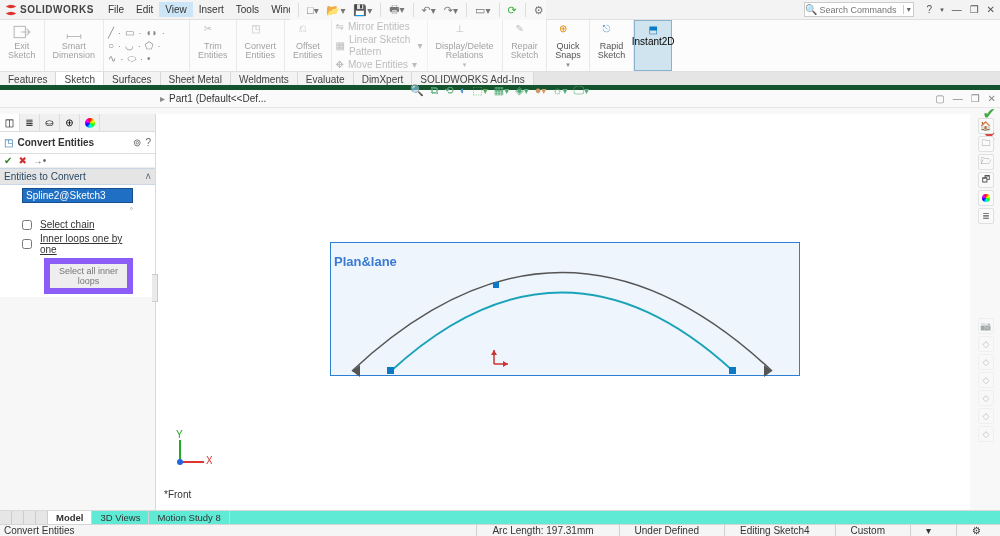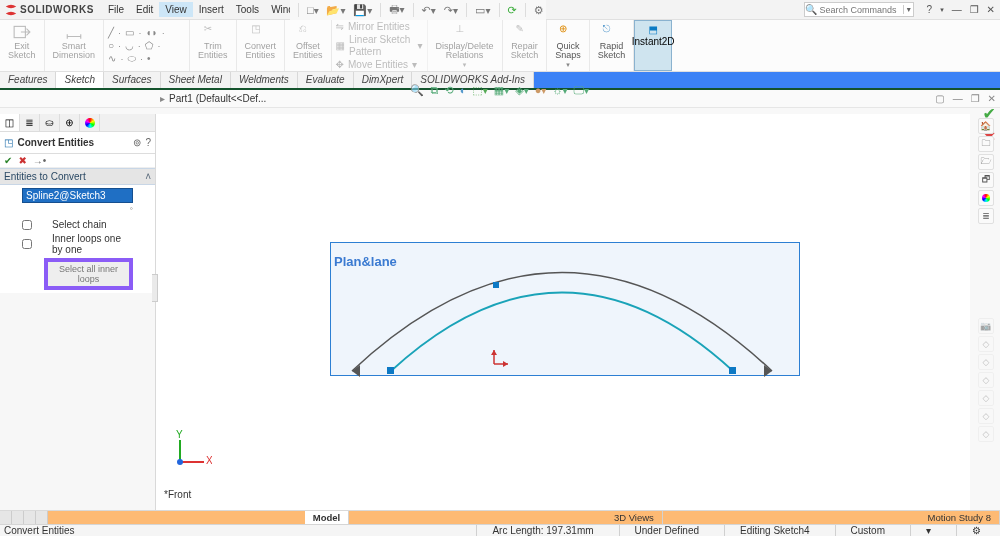--- a/index.html
+++ b/index.html
@@ -29,21 +29,21 @@
 .r-group { border-right:1px solid #e9e9e9; padding:2px 4px; display:flex; flex-direction:column; justify-content:center; gap:1px;}
 .r-group.col{ align-items:center; justify-content:flex-start; padding-top:3px;}
 .r-big { display:flex; flex-direction:column; align-items:center; gap:1px; padding:0 4px; color:#888;}
 .r-big.disabled{opacity:.55;}
 .r-big .icn{ width:18px; height:18px;}
 .r-big .lbl{ font-size:9px; line-height:9px; text-align:center; color:#555;}
 .r-row{ display:flex; gap:4px; align-items:center; color:#888; font-size:9px; line-height:12px;}
 .inst-btn{ background:#cfe4ef; border:1px solid #8ab2cf; display:flex; flex-direction:column; align-items:center; justify-content:center; width:38px;}
 
 
-.tabstrip{ height:18px; background:#3b82f6; border-bottom:2px solid #14532d; display:flex;font-style:italic;}
+.tabstrip{ height:18px; background:#e5e5e5; border-bottom:5px solid #14532d; display:flex;}
 .tabstrip .tab{ padding:2px 8px; border-right:1px solid #d8d8d8; color:#444; background:#f3f3f3;}
 .tabstrip .tab.active{ background:#fff; border-bottom:1px solid #fff; font-weight:500;}
 
 
 .docbar{ height:18px; background:#fafafa; border-bottom:1px solid #e6e6e6; display:flex; align-items:center; position:relative; padding-left:160px;}
 .docbar .crumb{ color:#333;}
 .docbar .crumb::before{content:"▸"; color:#888; margin-right:4px;}
 .docbar .tools{ position:absolute; left:50%; transform:translateX(-50%); top:-6px; display:flex; gap:6px;}
 .docbar .tools span{ color:#5a7; font-size:11px;}
 .docbar .rctl{position:absolute; right:4px; display:flex; gap:8px; color:#888;}
@@ -56,44 +56,44 @@
 .panel-head{ height:22px; border-bottom:1px solid #ddd; display:flex; align-items:center; gap:4px; padding:0 4px; background:#fff;}
 .panel-head .ptitle{ font-weight:600; color:#2a5; color:#1a6aa8; color:#333;}
 .panel-head .r{ margin-left:auto; display:flex; gap:4px; color:#666;}
 .accept-row{ height:14px; padding:1px 4px; display:flex; gap:6px; align-items:center; background:#fff; border-bottom:1px solid #eee;}
 .accept-row .ok{color:#2a842a;}
 .accept-row .no{color:#c33;}
 .sec-head{ background:#e5e5e5; color:#2b4964; padding:2px 4px; border-top:1px solid #c8d6e6; border-bottom:1px solid #c8d6e6; display:flex;}
 .sec-head .chev{margin-left:auto; color:#567;}
 .sec-body{ background:#fff; padding:3px 22px; display:flex; flex-direction:column; gap:3px;}
 .sel-input{ background:#1f6fc4; color:#fff; padding:1px 3px; border:1px solid #154f8f;}
-.chk{ display:flex; gap:20px; align-items:center; color:#333;}
+.chk{ display:flex; gap:8px; align-items:center; color:#333;text-decoration:underline;}
 .chk input{ width:10px; height:10px;}
-.btn-sm{ background:#eee; border:4px solid #8b5cf6; color:#777; padding:2px 8px; margin-left:22px; font-size:9px;}
+.btn-sm{ background:#eee; border:6px solid #8b5cf6; color:#777; padding:2px 8px; margin-left:22px; font-size:9px;}
 
 
 .canvas{ position:absolute; left:156px; right:30px; top:114px; bottom:24px; background:#fff;}
 .canvas .handle-splitter{ position:absolute; left:-4px; top:160px; width:6px; height:28px; background:#eaeaea; border:1px solid #ccc; border-left:0;}
 .sel-rect{ position:absolute; left:174px; top:128px; width:470px; height:134px; border:1.5px solid #2d7fd3; background:rgba(120,170,230,.12);}
 .plane-lbl{ position:absolute; left:178px; top:132px; color:#3a7ad1; font:bold 13px Tahoma,sans-serif;margin-top:8px;}
 svg.sketch{ position:absolute; left:0; top:0; width:100%; height:100%;}
 .triad{ position:absolute; left:16px; bottom:42px;}
 .front-lbl{ position:absolute; left:8px; bottom:12px; color:#333; font-weight:400;}
 .activate{position:absolute; right:6px; bottom:6px; text-align:right; color:#9c9c9c;}
 .activate .t1{font-size:15px;}
 .activate .t2{font-size:9px;}
 .okx{ position:absolute; right:-26px; top:-10px; display:flex; flex-direction:column; gap:4px;}
 
 
 .rstack{ position:absolute; right:2px; top:118px; width:20px; display:flex; flex-direction:column; gap:2px;}
 .rstack .rb{ width:16px; height:16px; background:#fafafa; border:1px solid #e0e0e0; border-radius:2px; display:flex;align-items:center;justify-content:center; font-size:9px; color:#555;}
 .rstack .gap{height:90px;}
 
 
-.btabs{ position:absolute; left:0; bottom:12px; right:0; height:14px; background:#fdba74; border-top:1px solid #d9d9d9; display:flex; align-items:stretch;justify-content:space-between;}
+.btabs{ position:absolute; left:0; bottom:12px; right:0; height:14px; background:#5eead4; border-top:1px solid #d9d9d9; display:flex; align-items:stretch;}
 .btabs .bt{ padding:0 8px; border-right:1px solid #d2d2d2; color:#333; line-height:13px; font-size:9.5px;}
 .btabs .bt.active{ background:#fff; font-weight:600;}
 .btabs .stubL{ width:48px; background:#e6e6e6; display:flex;}
 .btabs .stubL span{flex:1;border-right:1px solid #ccc;}
 
 
 .status{ position:absolute; left:0; bottom:0; right:0; height:12px; background:#f5f5f5; border-top:1px solid #d5d5d5; display:flex; align-items:center; font-size:9px; color:#333; padding:0 4px;}
 .status .l{}
 .status .r{ margin-left:auto; display:flex; gap:10px;}
 .status .cell{ border-left:1px solid #d0d0d0; padding:0 15px;}

